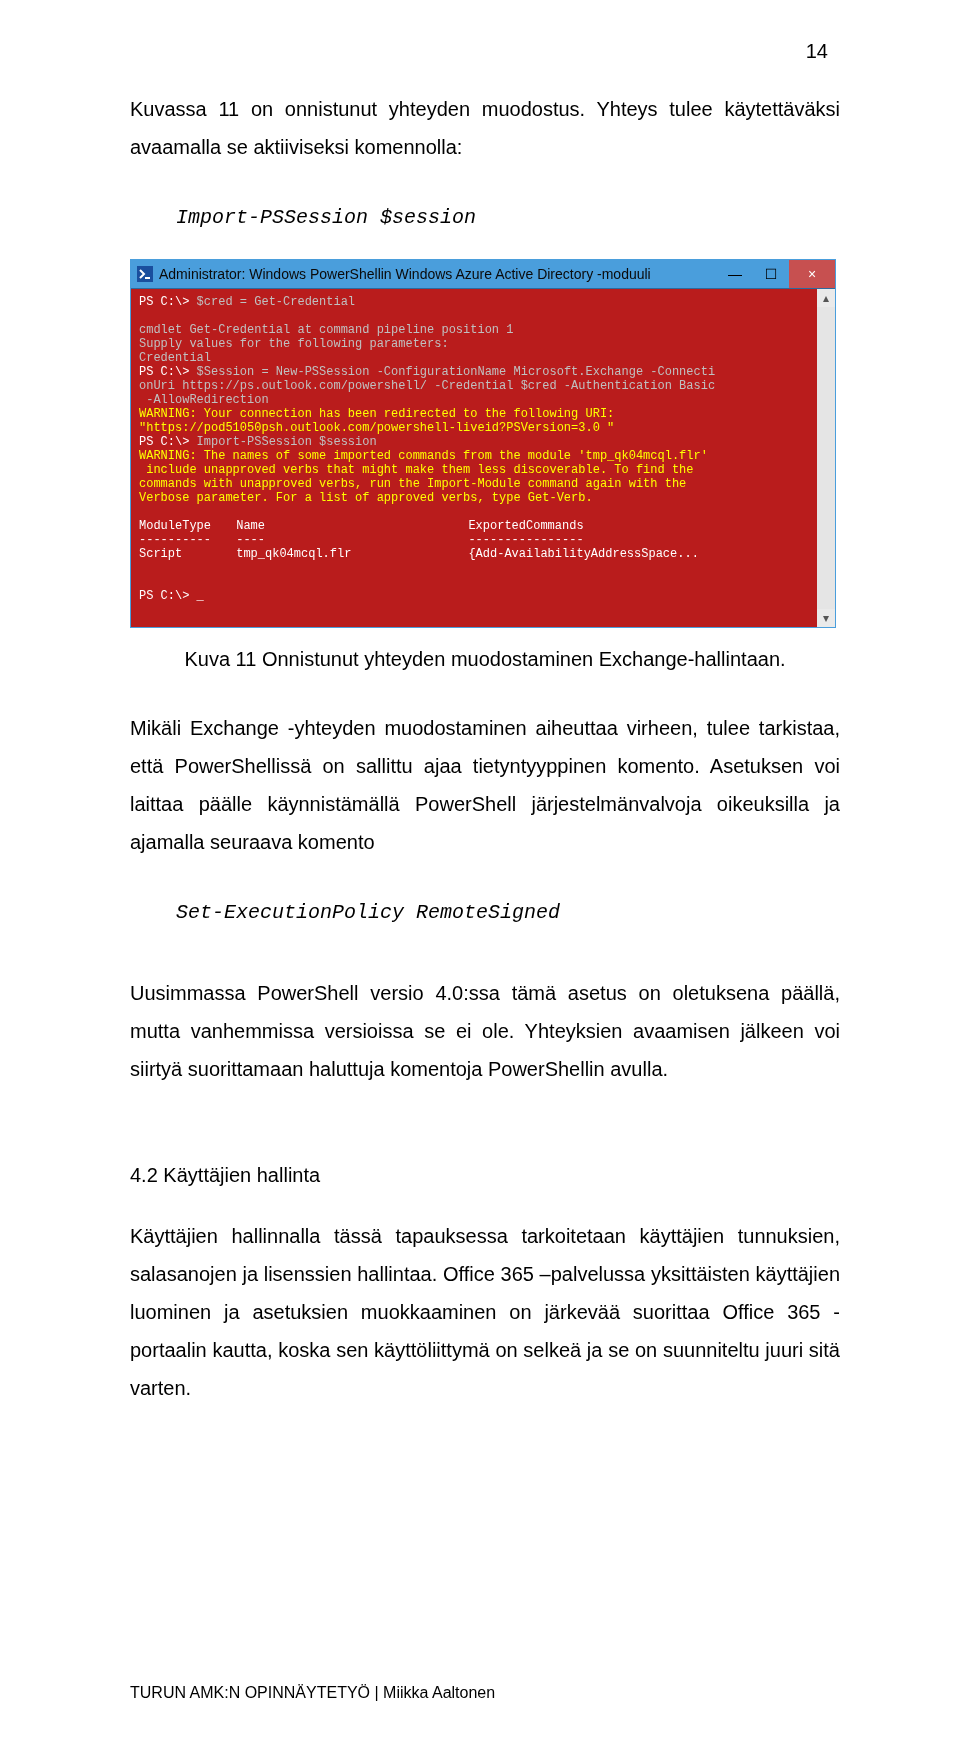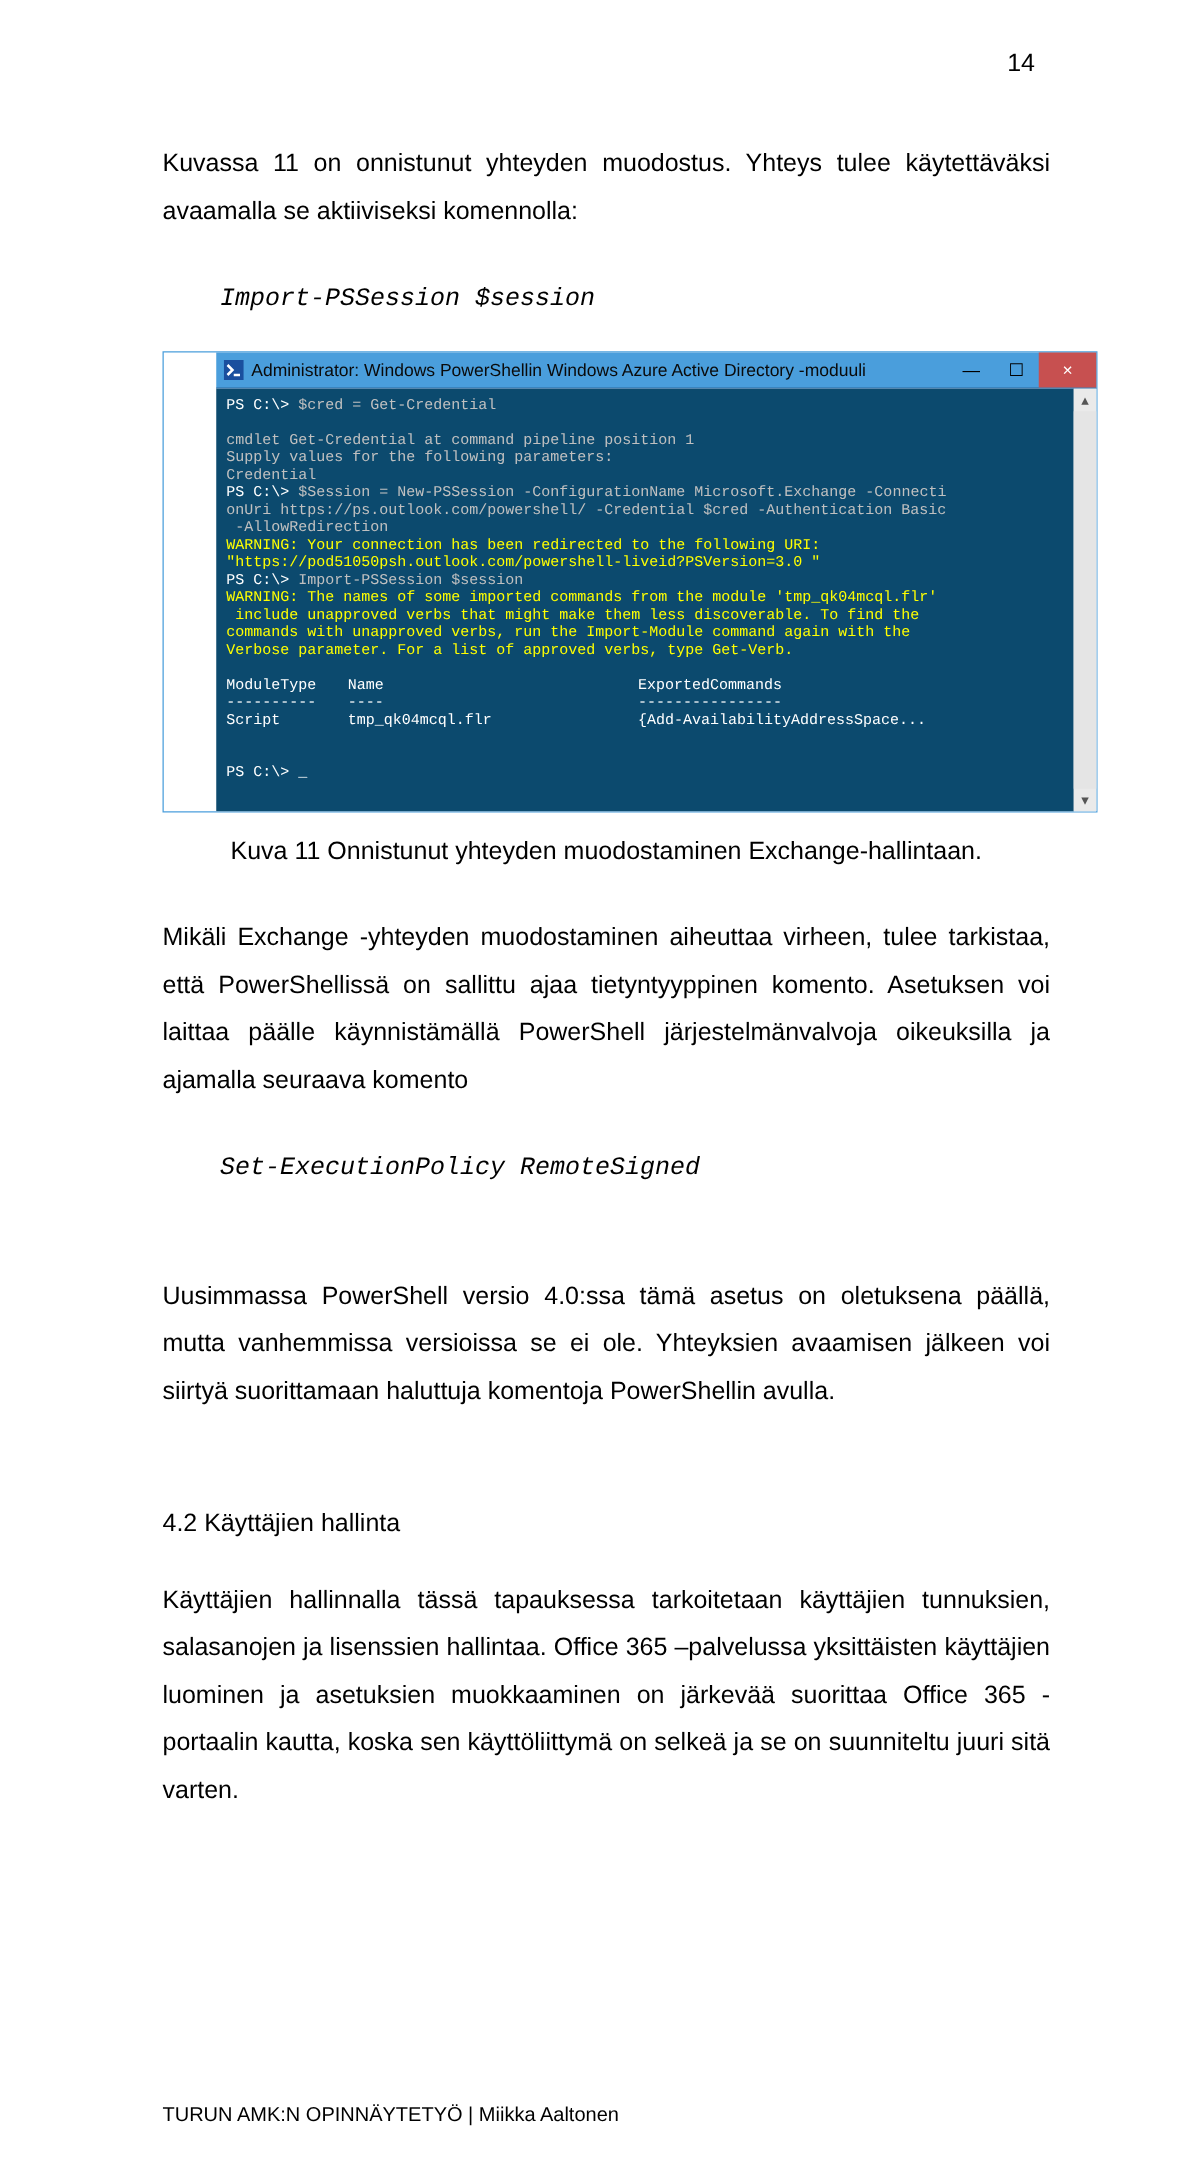--- a/index.html
+++ b/index.html
@@ -22,21 +22,21 @@
 .page-number {
   position: absolute;
   top: 40px;
   right: 132px;
   font-size: 20px;
 }
 .para {
   font-size: 20px;
   line-height: 1.9;
   text-align: justify;
-  margin-top: 72px;
+  margin-top: 50px;
 }
 .code {
   font-family: "Courier New", Courier, monospace;
   font-style: italic;
   font-size: 20px;
   margin: 40px 0 30px 46px;
 }
 .caption {
   font-size: 20px;
   margin-top: 20px;
@@ -53,21 +53,20 @@
   position: absolute;
   left: 130px;
   bottom: 36px;
   font-size: 16px;
 }
 
 .terminal-window {
   border: 1px solid #4a9edc;
   width: 704px;
   margin-top: 10px;
-  padding-left: 42px;
 }
 .titlebar {
   background: #4a9edc;
   display: flex;
   align-items: center;
   height: 28px;
   font-family: "Segoe UI", Arial, sans-serif;
   color: #0a0a0a;
   font-size: 14px;
   border-bottom: 1px solid #2c6a9e;
@@ -93,21 +92,21 @@
 .win-btn.close {
   background: #c75050;
   color: #fff;
   width: 46px;
 }
 .terminal-body {
   background: #fff;
   display: flex;
 }
 .terminal-inner {
-  background: #0c4a6e;
+  background: #b91c1c;
   flex: 1;
   padding: 6px 8px 10px 8px;
   font-family: "Lucida Console", "Courier New", monospace;
   font-size: 12px;
   line-height: 14px;
   white-space: pre;
 }
 .scrollbar {
   width: 18px;
   background: #eaeaea;

